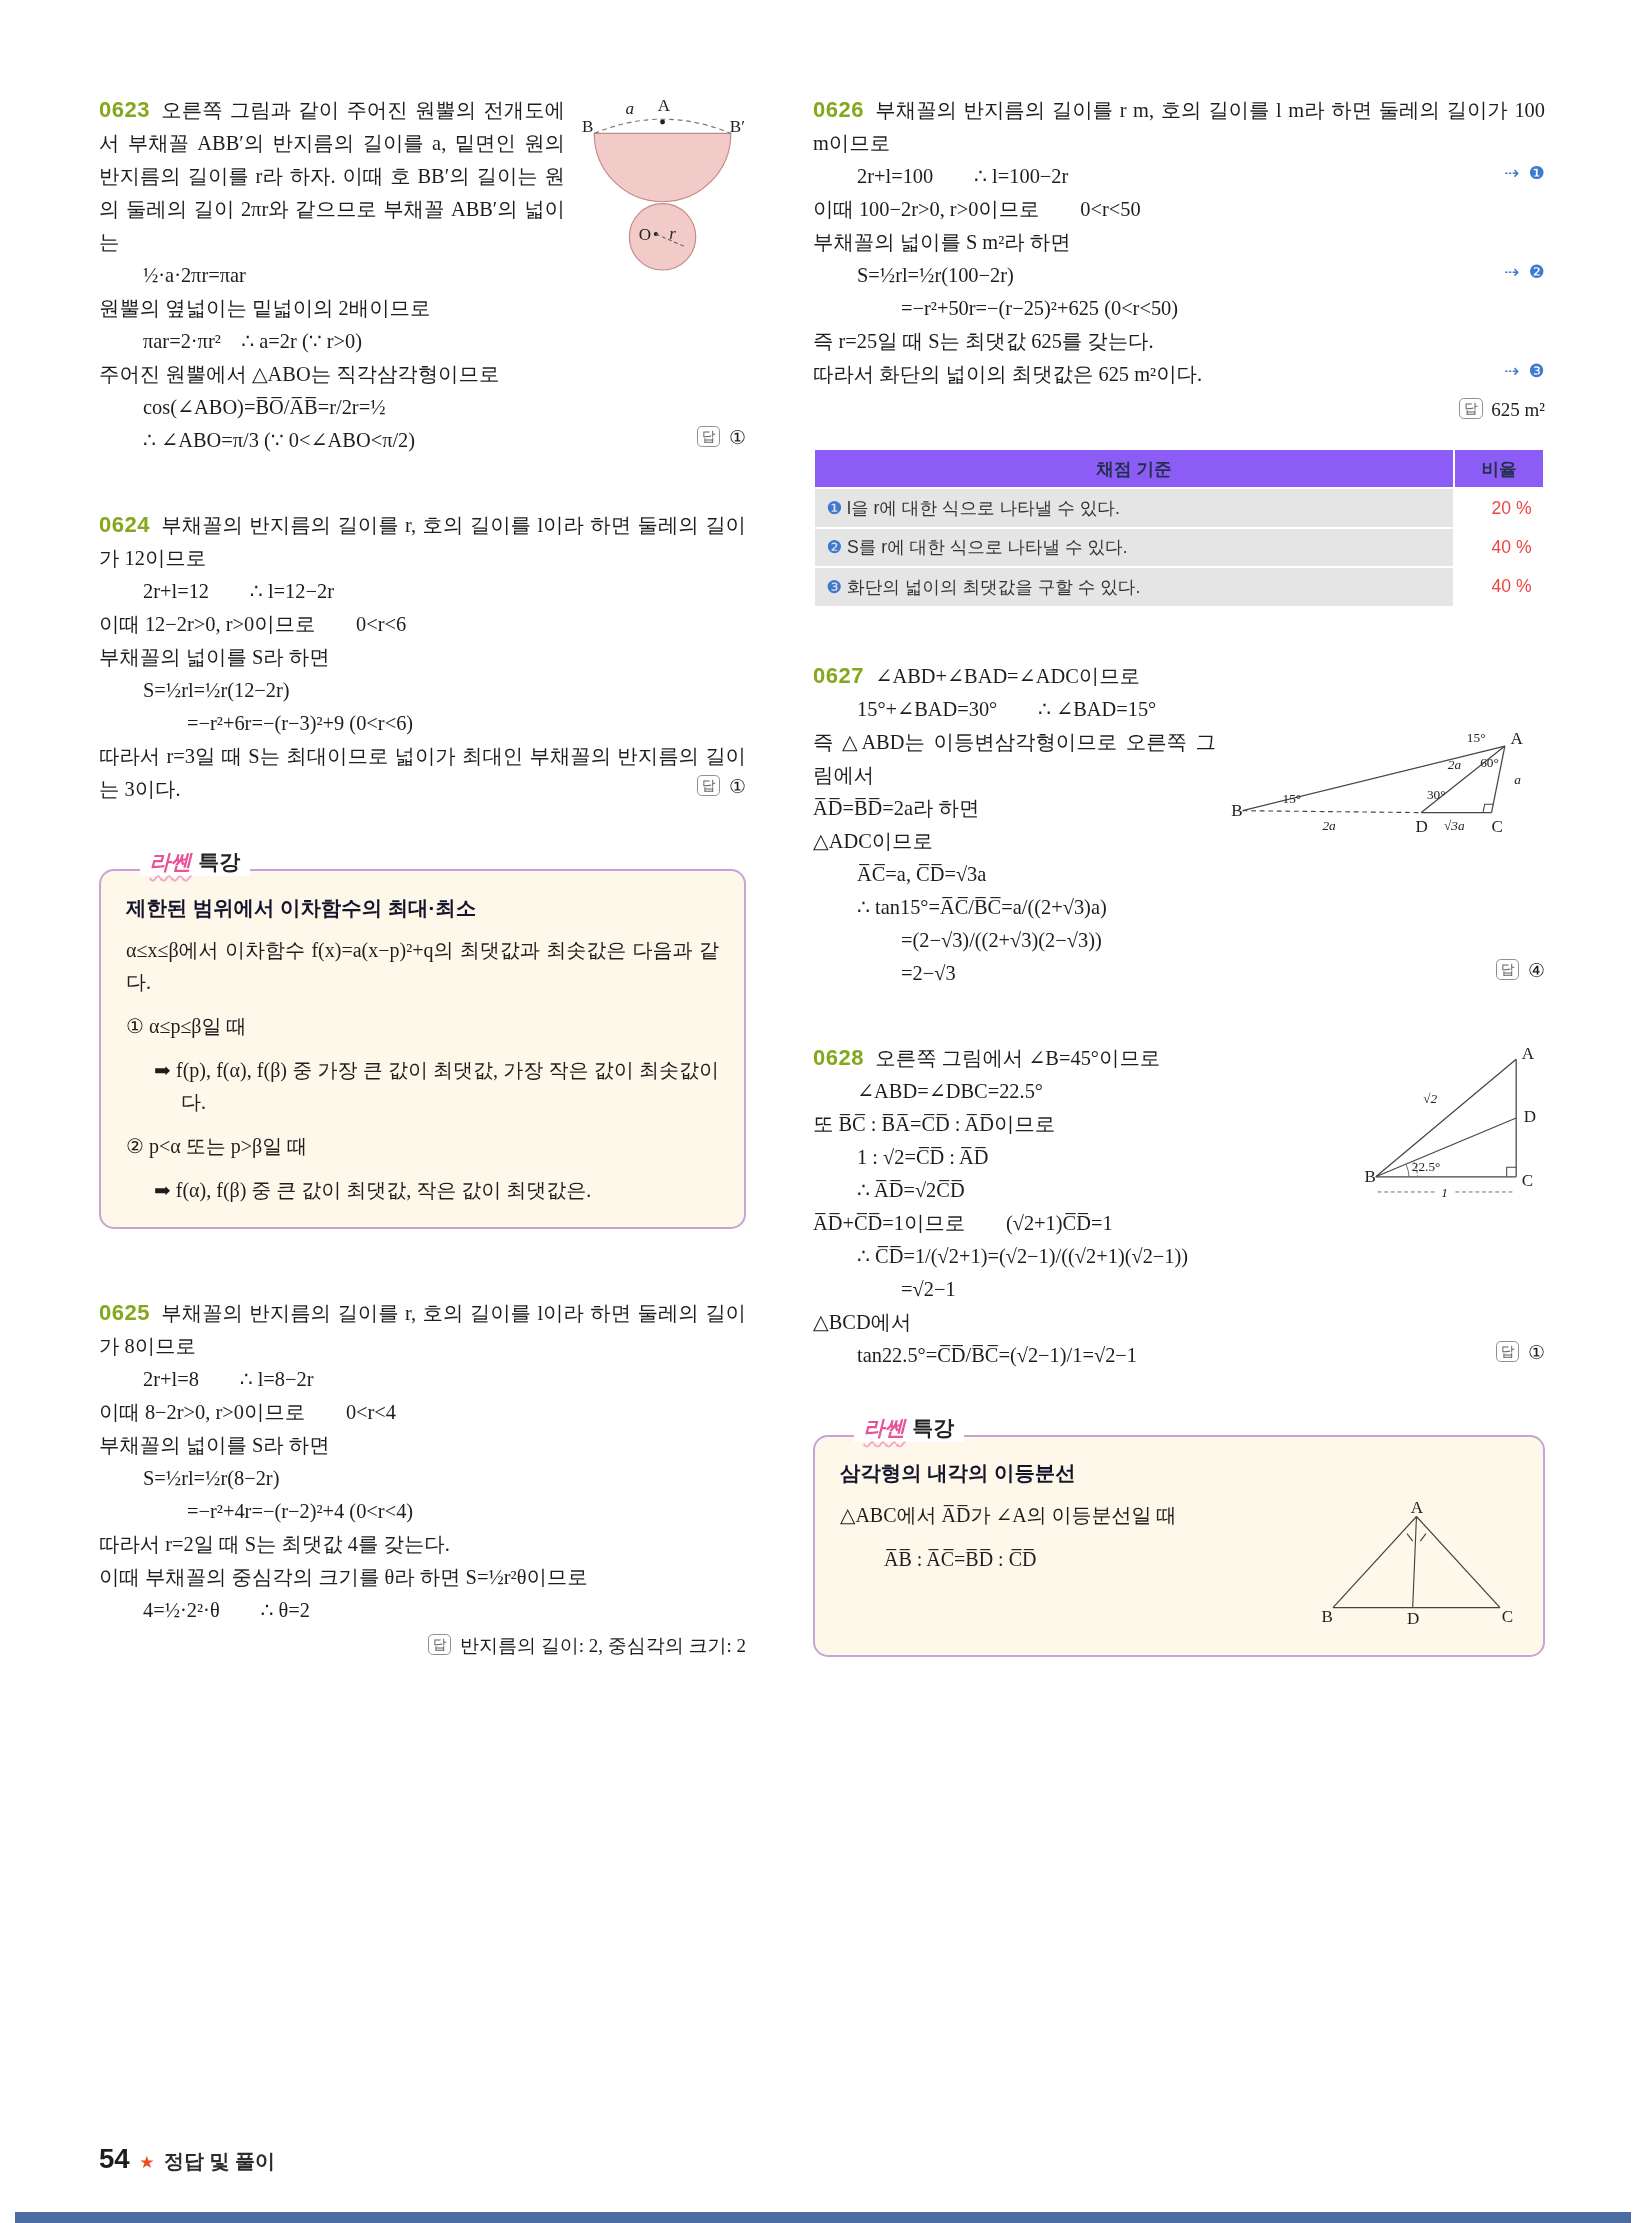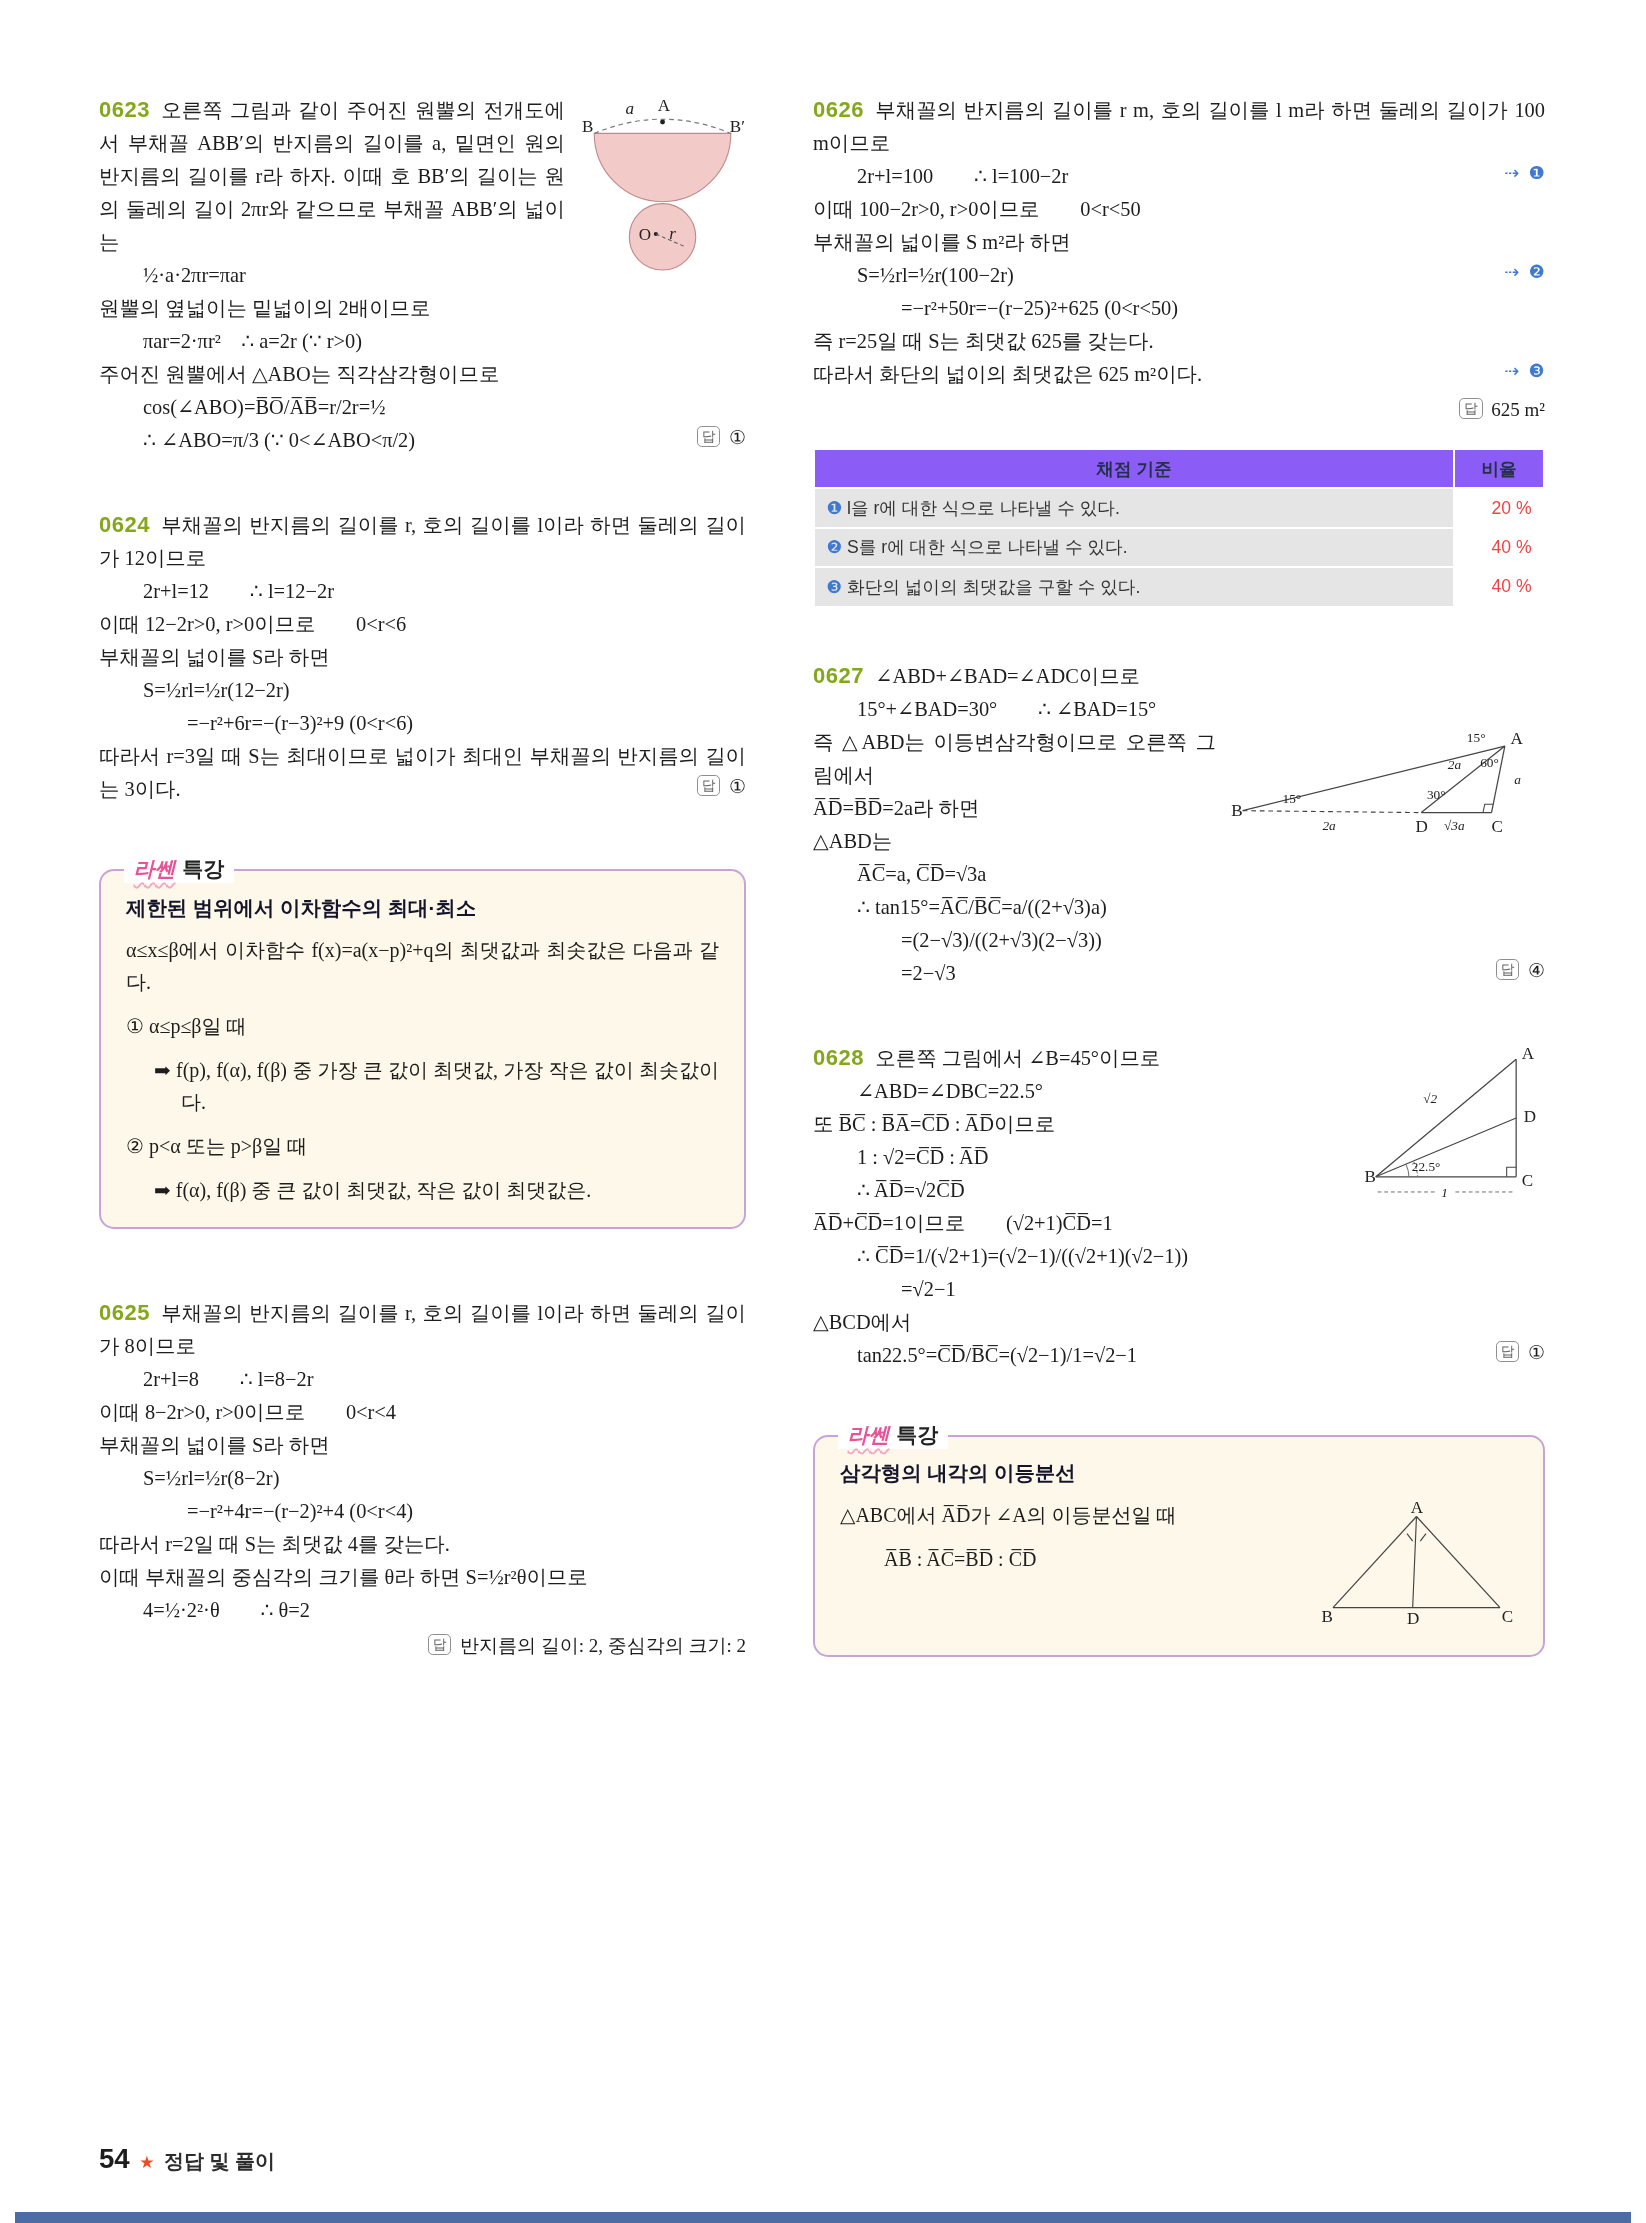--- a/index.html
+++ b/index.html
@@ -49,22 +49,22 @@
   .lbl-i{font-style:italic;}
   .lbl-s{font-size:14px;}
 
   .lecture{
     position:relative;border:2.9px solid #c9a3d6;border-radius:15px;
     background:#fdf8ea;padding:21px 25px 21px;margin:63px 0 67px;
   }
   .lecture::after{content:"";display:block;clear:both;}
   .lecture .line{line-height:32px;font-size:20px;margin-top:12px;}
   .lecture-badge{
-    position:absolute;top:-23px;left:23px;background:#ffffff;padding:0 9.5px;
-    font-family:"Liberation Sans","DejaVu Sans",sans-serif;font-size:21px;margin-top:7px;
+    position:absolute;top:-23px;left:39px;background:#ffffff;padding:0 9.5px;
+    font-family:"Liberation Sans","DejaVu Sans",sans-serif;font-size:21px;
   }
   .badge-lassen{
     color:#e85298;font-weight:bold;font-style:italic;margin-right:6.7px;
     text-decoration:underline wavy 1.9px #f3a7c6;text-underline-offset:5.7px;
   }
   .badge-tag{font-weight:bold;color:#222;}
   .lecture-title{
     font-family:"Liberation Sans","DejaVu Sans",sans-serif;
     font-weight:bold;font-size:20.4px;color:#14142b;margin:1.9px 0 9.5px;
   }
@@ -238,21 +238,21 @@
           <text x="298" y="58" class="lbl lbl-i lbl-s">a</text>
           <text x="228" y="42" class="lbl lbl-i lbl-s">2a</text>
           <text x="248" y="14" class="lbl lbl-s">15°</text>
           <text x="262" y="40" class="lbl lbl-s">60°</text>
           <text x="206" y="74" class="lbl lbl-s">30°</text>
         </svg>
       </figure>
       <div>
           <div class="line p"><span class="t">즉 △ABD는 이등변삼각형이므로 오른쪽 그림에서</span></div>
           <div class="line p"><span class="t">A̅D̅=B̅D̅=2a라 하면</span></div>
-          <div class="line p"><span class="t">△ABD는</span></div>
+          <div class="line p"><span class="t">△ADC이므로</span></div>
           <div class="line f"><span class="t">A̅C̅=a, C̅D̅=√3a</span></div>
           <div class="line f"><span class="t">∴ tan15°=A̅C̅/B̅C̅=a/((2+√3)a)</span></div>
           <div class="line f2"><span class="t">=(2−√3)/((2+√3)(2−√3))</span></div>
           <div class="line f2"><span class="t">=2−√3</span><span class="ans"><span class="ansbox">답</span><span class="ansval">④</span></span></div>
         </div>
     </section>
 
     <section class="problem">
       <figure class="fig">
         <svg width="181" height="166" viewBox="0 0 190 175" style="font-size:21.5px">

